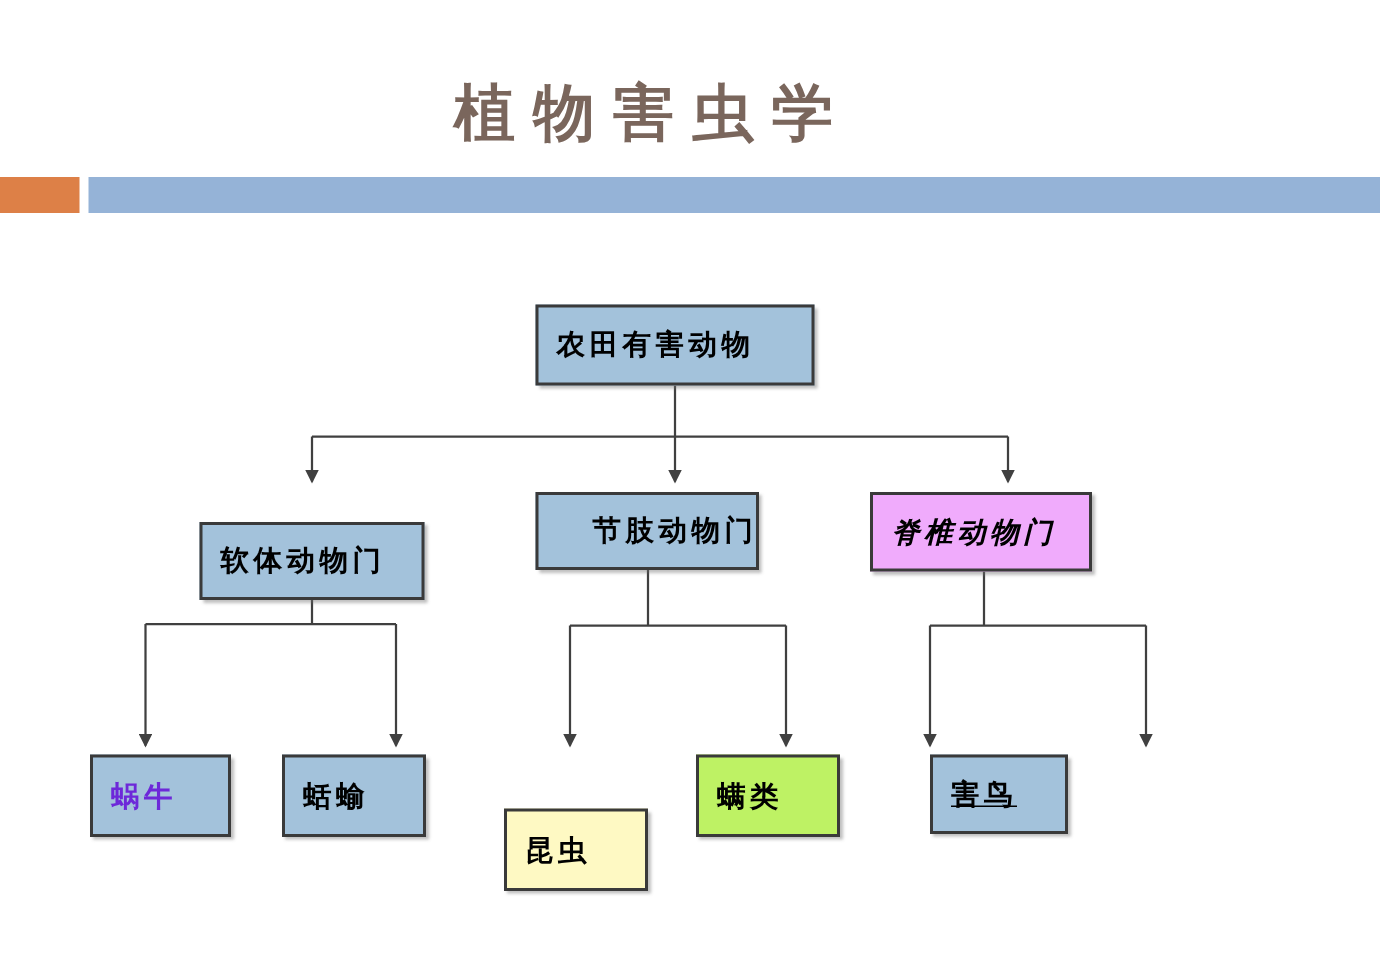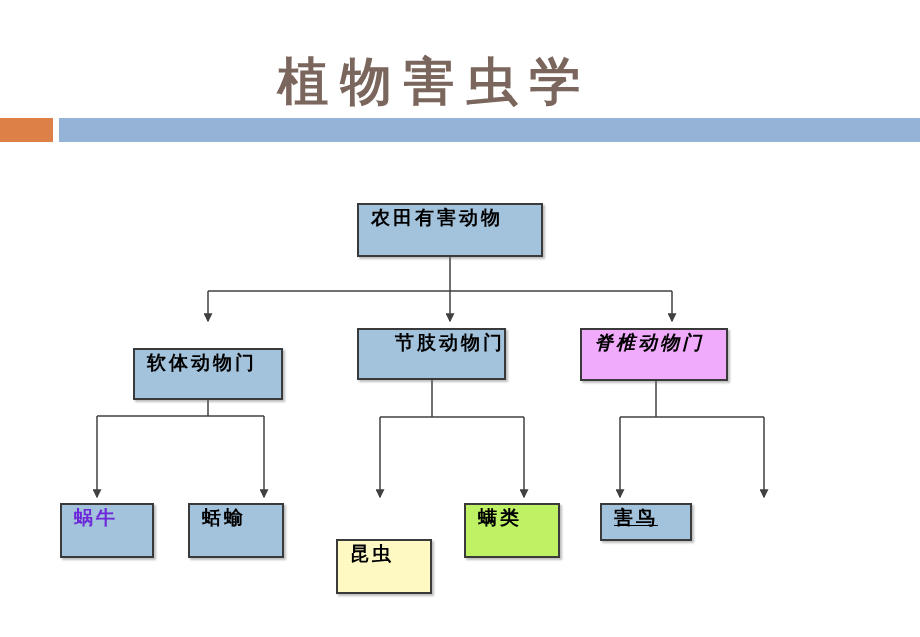--- a/index.html
+++ b/index.html
@@ -3,44 +3,44 @@
 <meta charset="utf-8">
 <style>
   html, body { margin:0; padding:0; background:#ffffff; }
   .slide {
     position:relative; width:920px; height:637px; background:#ffffff;
     overflow:hidden; font-family:"DejaVu Sans", sans-serif;
   }
   .title {
     position:absolute; top:48px; left:0; width:870px; margin:0;
     text-align:center; font-family:"DejaVu Serif", serif;
-    font-size:51px; font-weight:bold; letter-spacing:12px;
+    font-size:41px; font-weight:bold; letter-spacing:12px;
   }
   .band { position:absolute; top:118px; left:0; width:920px; height:24px; }
   .band-orange { position:absolute; left:0; top:0; width:53px; height:24px; }
   .band-blue   { position:absolute; left:59px; top:0; width:861px; height:24px; }
   .connectors { position:absolute; left:0; top:0; width:920px; height:637px; }
   .node {
     position:absolute; box-sizing:border-box;
     border:2px solid #3a3a3a; background:#A3C2DB;
-    display:flex; padding-left:12px;
+    display:flex; align-items:center; padding-left:12px;
     font-weight:bold; font-size:19px; letter-spacing:3px; color:#000;
     box-shadow:2px 2px 2px rgba(110,110,110,0.45);
   }
   .node .lbl { white-space:nowrap; }
   
   .n-root { left:357px; top:203px; width:186px; height:54px; }
   .n-l2a  { left:133px; top:328px; width:150px; height:52px;margin-top:20px; }
   .n-l2b  { left:357px; top:328px; width:149px; height:52px; }
   .n-l2c  { left:580px; top:328px; width:148px; height:53px; }
   .n-l3a  { left:60px;  top:503px; width:94px;  height:55px; }
   .n-l3b  { left:188px; top:503px; width:96px;  height:55px; }
   .n-l3c  { left:336px; top:503px; width:96px;  height:55px; }
   .n-l3d  { left:464px; top:503px; width:96px;  height:55px; }
-  .n-l3e  { left:600px; top:503px; width:92px;  height:38px;text-decoration:underline; }
+  .n-l3e  { left:620px; top:503px; width:92px;  height:53px;text-decoration:underline; }
   .n-l3f  { left:732px; top:503px; width:96px;  height:55px; }
 </style>
 </head>
 <body>
 
 <div class="slide">
 
   <h1 class="title" style="color: rgb(122, 102, 92);">植物害虫学</h1>
 
   <div class="band">

